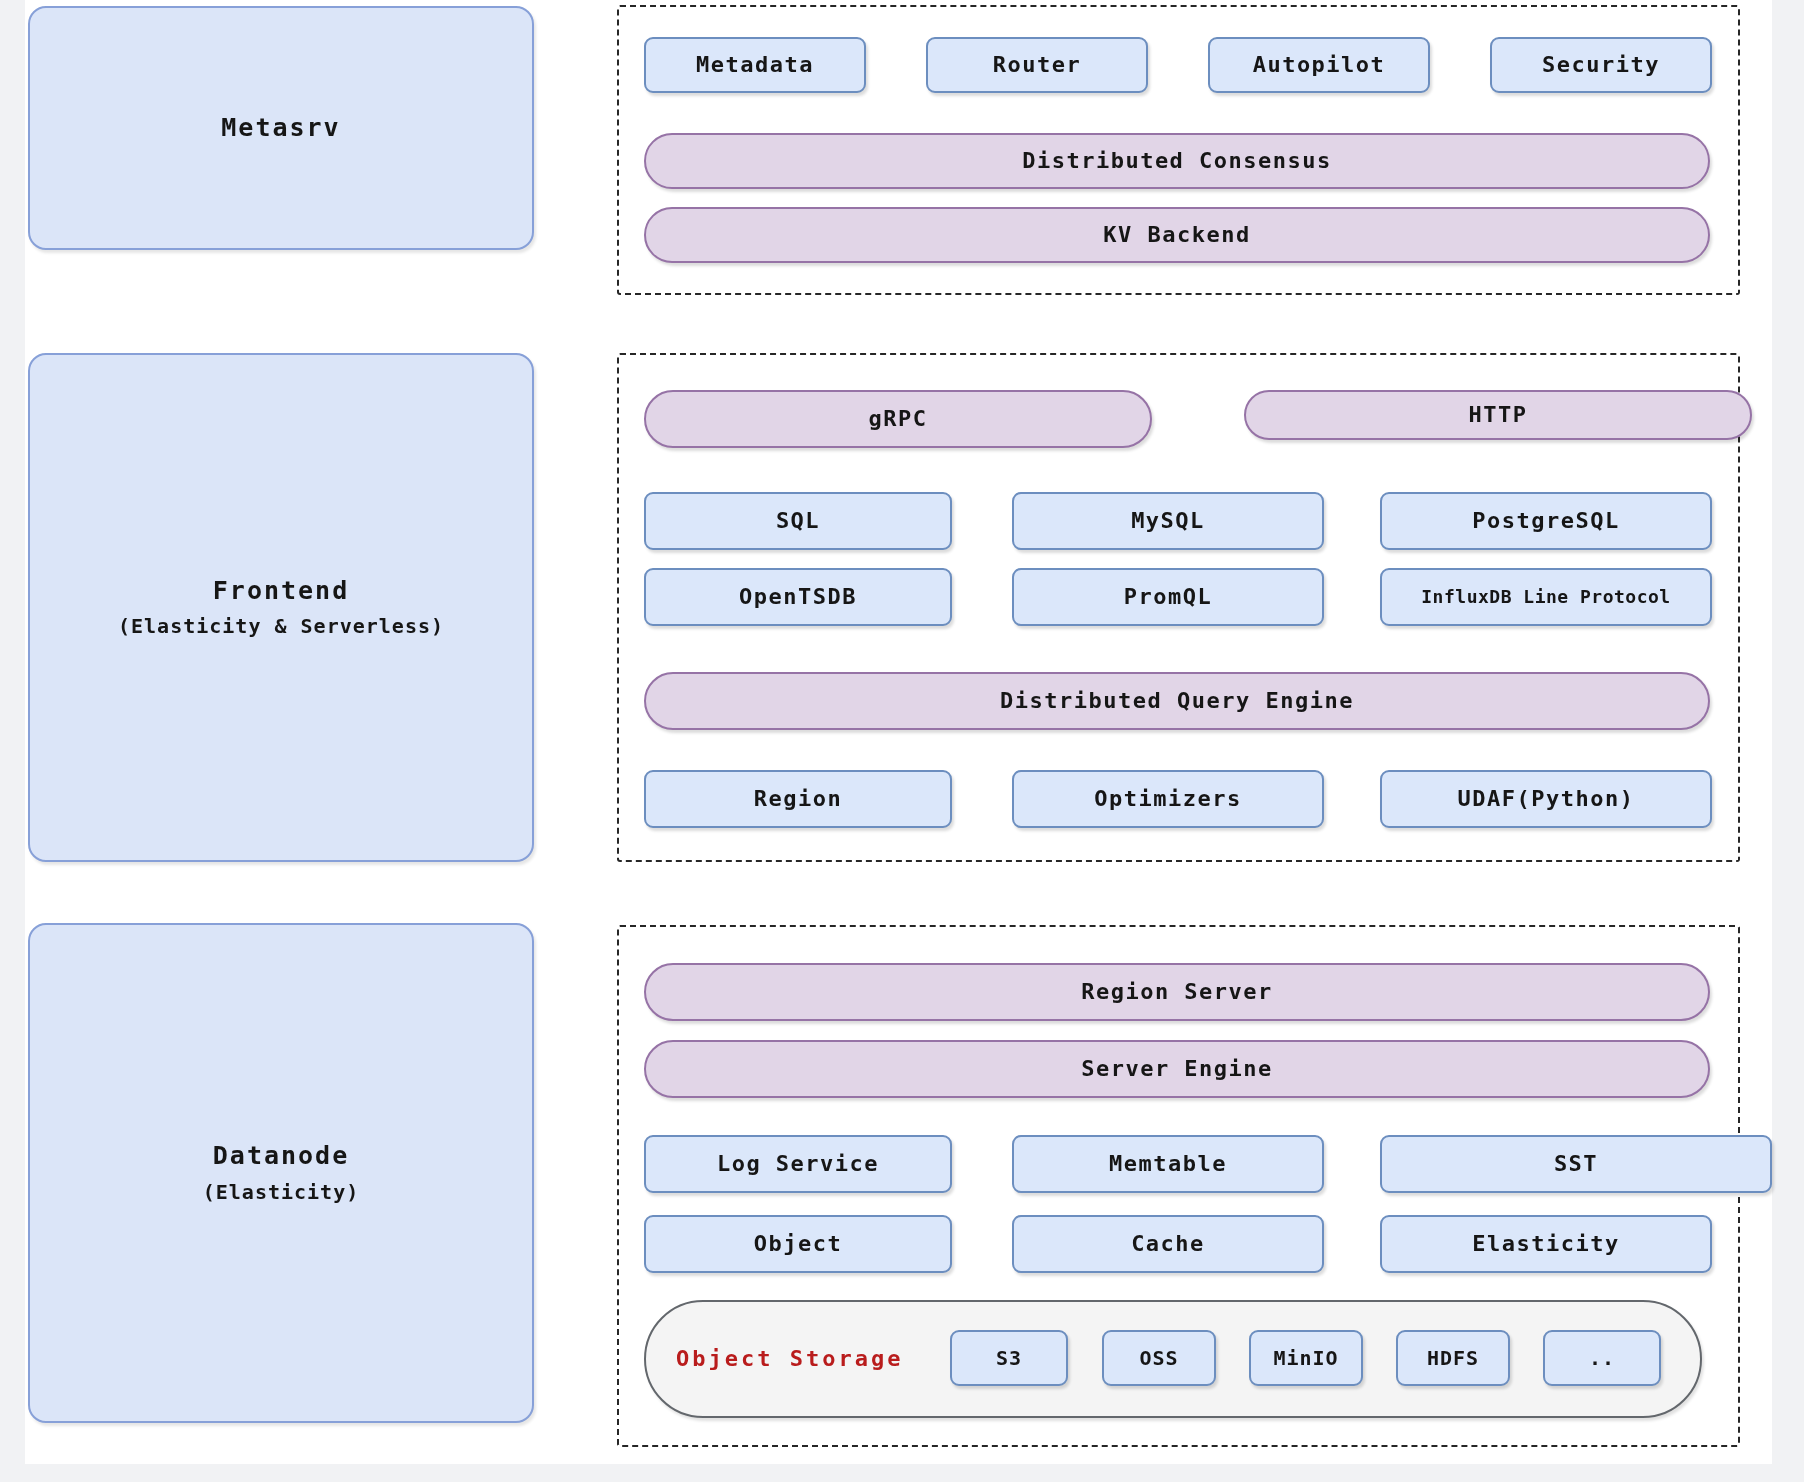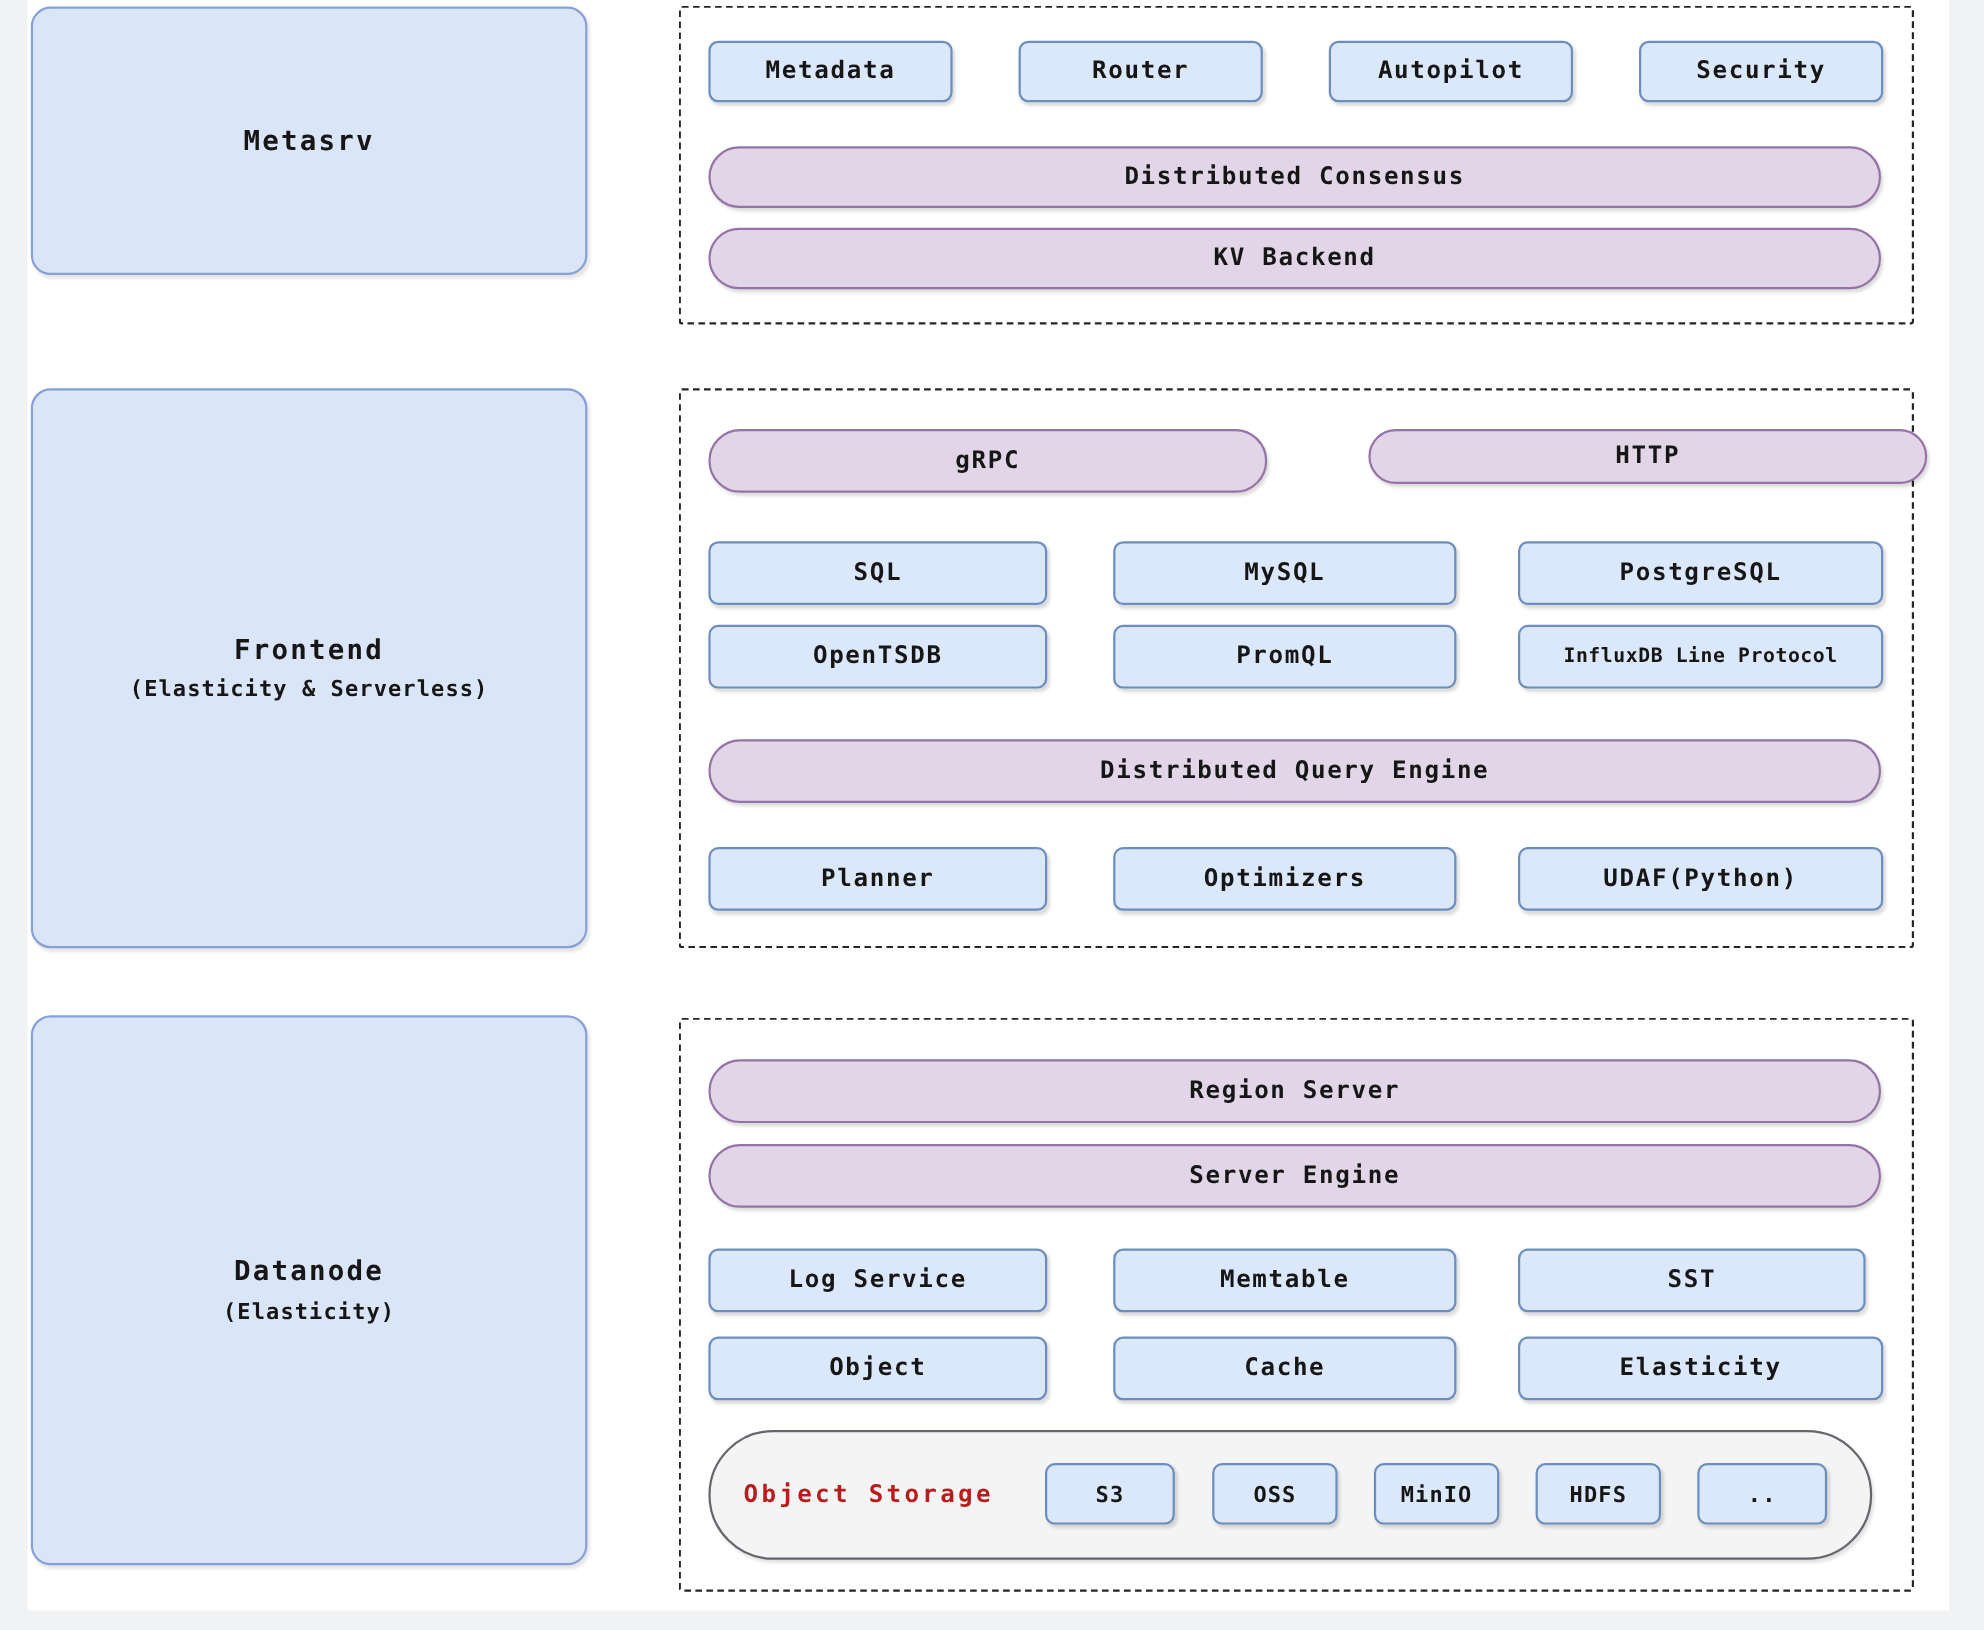--- a/index.html
+++ b/index.html
@@ -80,37 +80,37 @@
 <div class="node bluebox" style="left:644px;top:492px;width:308px;height:58px">SQL</div>
 <div class="node bluebox" style="left:1012px;top:492px;width:312px;height:58px">MySQL</div>
 <div class="node bluebox" style="left:1380px;top:492px;width:332px;height:58px">PostgreSQL</div>
 
 <div class="node bluebox" style="left:644px;top:568px;width:308px;height:58px">OpenTSDB</div>
 <div class="node bluebox" style="left:1012px;top:568px;width:312px;height:58px">PromQL</div>
 <div class="node bluebox small-label" style="left:1380px;top:568px;width:332px;height:58px">InfluxDB Line Protocol</div>
 
 <div class="node pill" style="left:644px;top:672px;width:1066px;height:58px">Distributed Query Engine</div>
 
-<div class="node bluebox" style="left:644px;top:770px;width:308px;height:58px">Planner</div>
+<div class="node bluebox" style="left:644px;top:770px;width:308px;height:58px">Region</div>
 <div class="node bluebox" style="left:1012px;top:770px;width:312px;height:58px">Optimizers</div>
 <div class="node bluebox" style="left:1380px;top:770px;width:332px;height:58px">UDAF(Python)</div>
 
 <div class="node bigbox" style="left:28px;top:923px;width:506px;height:500px">
   <div class="bigtitle">Datanode</div>
   <div class="bigsub">(Elasticity)</div>
 </div>
 
 <div class="dashed" style="left:617px;top:925px;width:1123px;height:522px"></div>
 
 <div class="node pill" style="left:644px;top:963px;width:1066px;height:58px">Region Server</div>
 <div class="node pill" style="left:644px;top:1040px;width:1066px;height:58px">Server Engine</div>
 
 <div class="node bluebox" style="left:644px;top:1135px;width:308px;height:58px">Log Service</div>
 <div class="node bluebox" style="left:1012px;top:1135px;width:312px;height:58px">Memtable</div>
-<div class="node bluebox" style="left:1380px;top:1135px;width:316px;height:58px">SST</div>
+<div class="node bluebox" style="left:1380px;top:1135px;width:392px;height:58px">SST</div>
 
 <div class="node bluebox" style="left:644px;top:1215px;width:308px;height:58px">Object</div>
 <div class="node bluebox" style="left:1012px;top:1215px;width:312px;height:58px">Cache</div>
 <div class="node bluebox" style="left:1380px;top:1215px;width:332px;height:58px">Elasticity</div>
 
 <div class="node storage" style="left:644px;top:1300px;width:1058px;height:118px">
   <span class="storage-label">Object Storage</span>
 </div>
 
 <div class="node bluebox mini" style="left:950px;top:1330px;width:118px;height:56px">S3</div>

